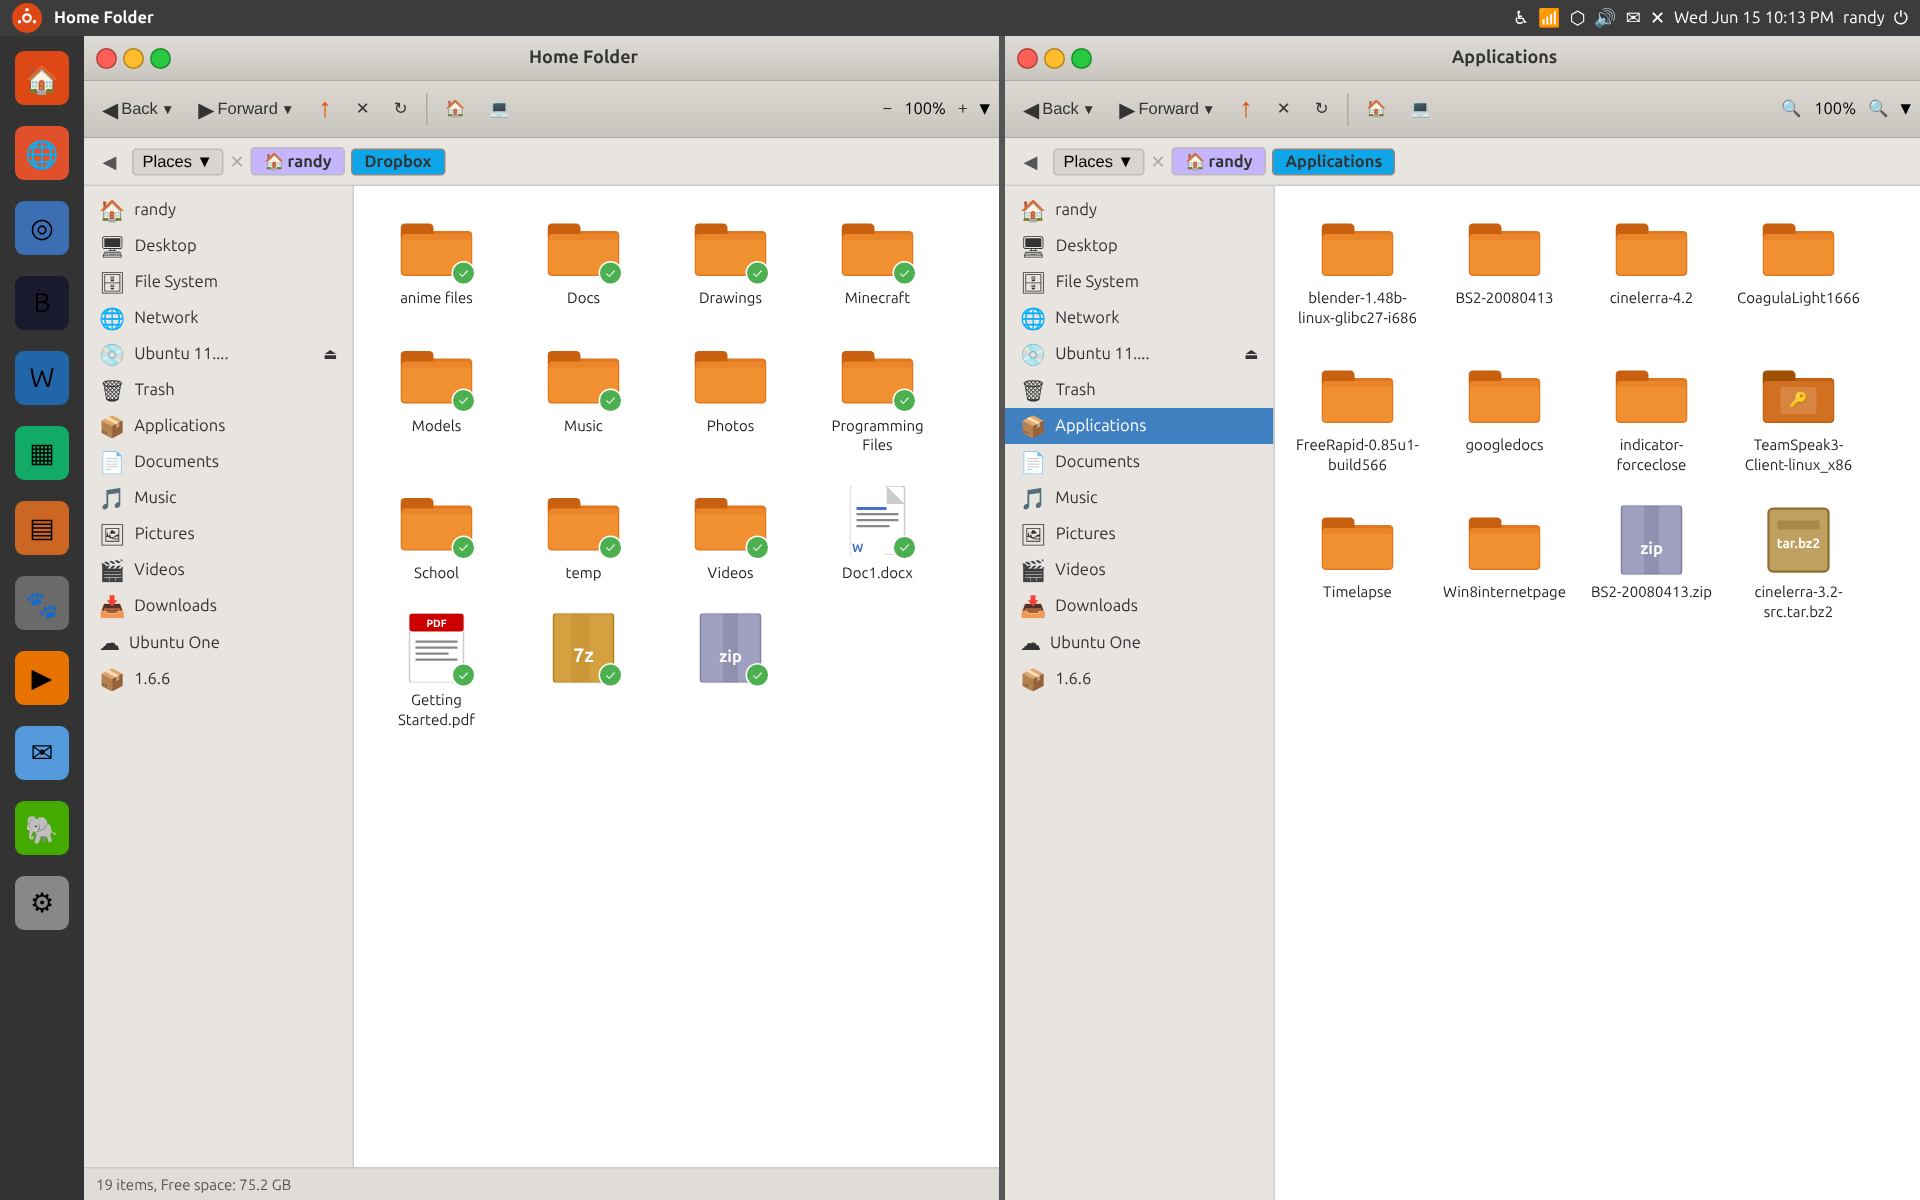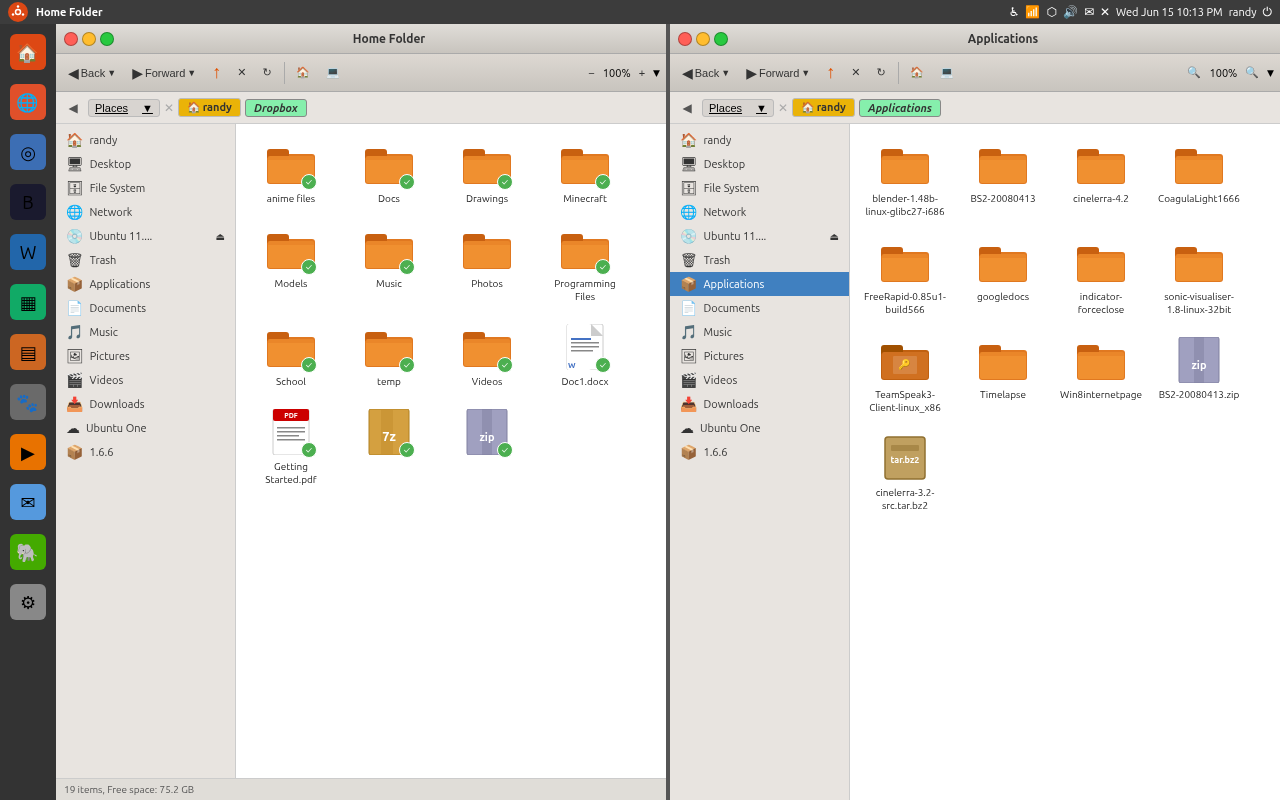--- a/index.html
+++ b/index.html
@@ -160,51 +160,49 @@
       display: flex;
       align-items: center;
       padding: 0 6px;
       gap: 4px;
       flex-shrink: 0;
       border-bottom: 1px solid #ccc;
     }
     .places-btn {
       display: flex;
       align-items: center;
-      gap: 14px;
+      gap: 3px;
       padding: 2px 6px;
       background: #d8d4d0;
       border: 1px solid #bbb;
       border-radius: 3px;
       cursor: pointer;
       font-size: 11px;
-      text-decoration: underline;
     }
     .location-arrow {
       width: 22px; height: 22px;
       display: flex; align-items: center; justify-content: center;
       cursor: pointer;
       border-radius: 3px;
       font-size: 12px;
       color: #555;
     }
     .breadcrumb-btn {
       padding: 2px 8px;
-      background: #eab308;
+      background: #c4b5fd;
       border: 1px solid #bbb;
       border-radius: 3px;
       cursor: pointer;
       font-size: 11px;
       font-weight: bold;
       color: #333;
     }
     .breadcrumb-btn.active {
-      background: #86efac;
+      background: #0ea5e9;
       border-color: #888;
-      font-style: italic;
     }
 
     
     .fm-content {
       flex: 1;
       display: flex;
       overflow: hidden;
     }
 
     
@@ -950,33 +948,20 @@
     <rect x="1" y="14" width="46" height="4" rx="0" fill="#e07820" opacity="0.4"></rect>
   </svg>
                   </div>
                 </div>
                 <div class="file-name">indicator-forceclose</div>
               </div>
               <div class="file-item">
                 <div class="file-icon-wrap">
                   <div class="folder-icon">
                     <svg width="48" height="44" viewBox="0 0 48 44">
-    <rect x="0" y="12" width="48" height="30" rx="3" fill="#e07820"></rect>
-    <rect x="0" y="7" width="22" height="10" rx="3" fill="#c86010"></rect>
-    <rect x="1" y="14" width="46" height="27" rx="2" fill="#f09030"></rect>
-    <rect x="1" y="14" width="46" height="4" rx="0" fill="#e07820" opacity="0.4"></rect>
-  </svg>
-                  </div>
-                </div>
-                <div class="file-name">sonic-visualiser-1.8-linux-32bit</div>
-              </div>
-              <div class="file-item">
-                <div class="file-icon-wrap">
-                  <div class="folder-icon">
-                    <svg width="48" height="44" viewBox="0 0 48 44">
     <rect x="0" y="12" width="48" height="30" rx="3" fill="#c06010"></rect>
     <rect x="0" y="7" width="22" height="10" rx="3" fill="#a05000"></rect>
     <rect x="1" y="14" width="46" height="27" rx="2" fill="#d07020"></rect>
     <rect x="12" y="18" width="24" height="18" rx="1" fill="rgba(255,255,255,0.15)"></rect>
     <text x="24" y="30" font-size="10" text-anchor="middle" fill="white">🔑</text>
   </svg>
                   </div>
                 </div>
                 <div class="file-name">TeamSpeak3-Client-linux_x86</div>
               </div>

